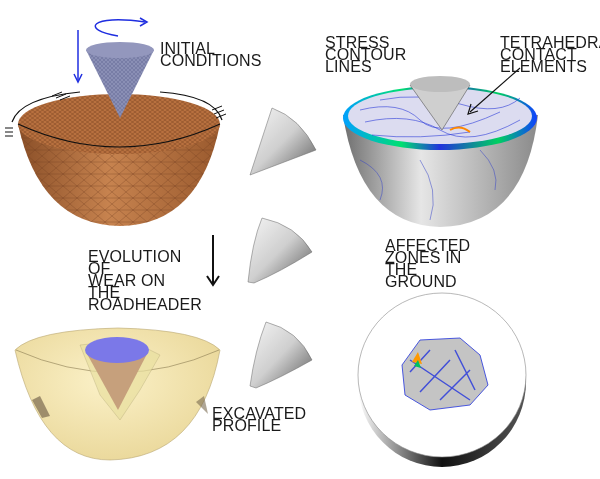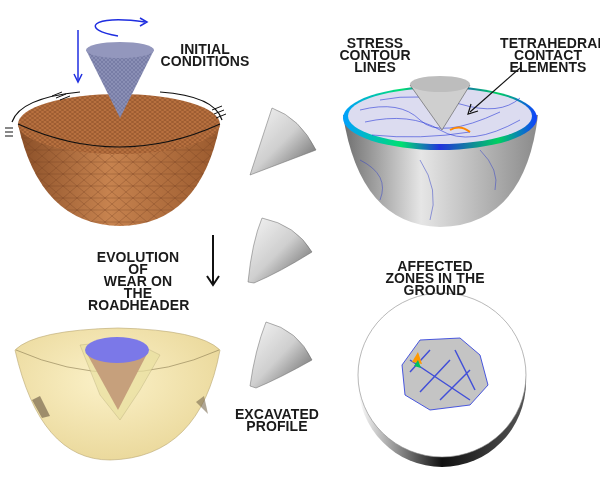--- a/index.html
+++ b/index.html
@@ -1,24 +1,23 @@
 <!DOCTYPE html>
 <html><head>
 <meta charset="utf-8">
 <style>
   html, body { margin: 0; padding: 0; background: #ffffff; }
   body { width: 600px; height: 479px; position: relative; overflow: hidden; font-family: "Liberation Sans", sans-serif; }
   .label {
     position: absolute;
     font-family: "Liberation Sans", sans-serif;
-    font-weight: bold;
-    font-size: 14px;
+    font-weight: normal;
+    font-size: 16px;
     line-height: 12px;
     color: #1a1a1a;
-    text-align: center;
     white-space: pre-line;
     letter-spacing: 0.1px;
   }
   svg.fig { position: absolute; left: 0; top: 0; }
 </style>
 </head>
 <body>
 
 <svg class="fig" width="600" height="479" viewBox="0 0 600 479" xmlns="http://www.w3.org/2000/svg">
   <defs>
@@ -130,16 +129,16 @@
 <div class="label" style="left:160px; top:43px; width:90px;">INITIAL
 CONDITIONS</div>
 <div class="label" style="left:325px; top:37px; width:100px;">STRESS
 CONTOUR LINES</div>
 <div class="label" style="left:500px; top:37px; width:96px;">TETRAHEDRAL
 CONTACT
 ELEMENTS</div>
 <div class="label" style="left:88px; top:251px; width:100px;">EVOLUTION OF
 WEAR ON THE
 ROADHEADER</div>
-<div class="label" style="left:385px; top:260px; width:100px;">AFFECTED
+<div class="label" style="left:385px; top:240px; width:100px;">AFFECTED
 ZONES IN THE
 GROUND</div>
 <div class="label" style="left:212px; top:408px; width:130px;">EXCAVATED PROFILE</div>
 
 </body></html>

